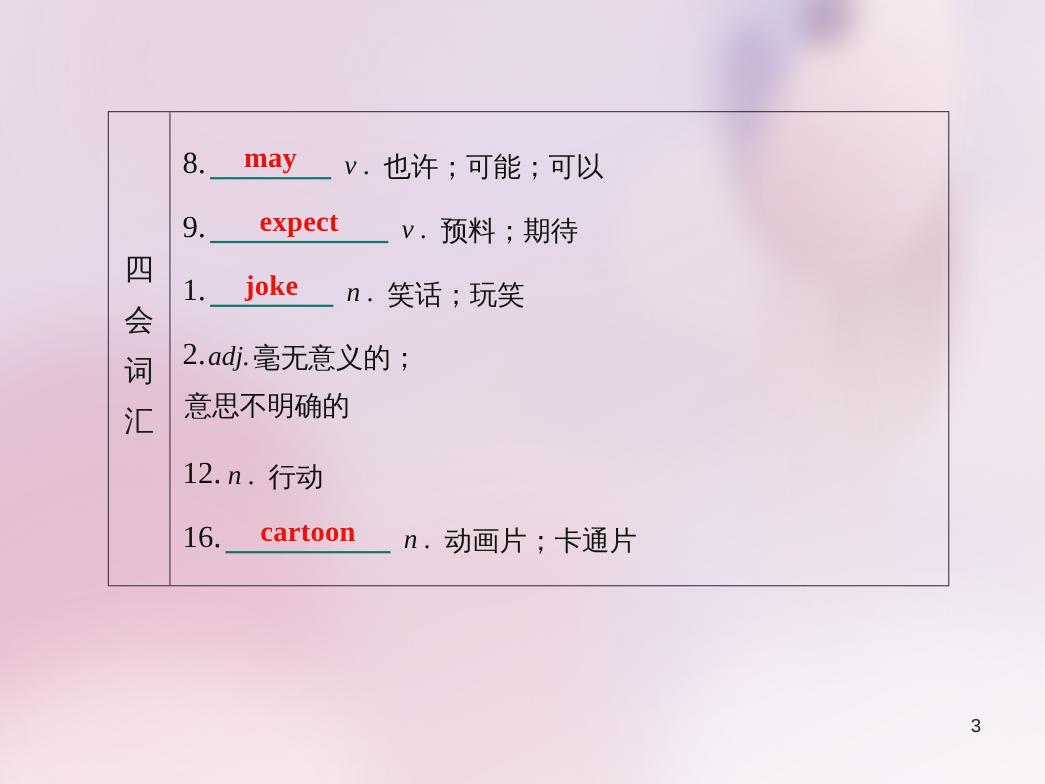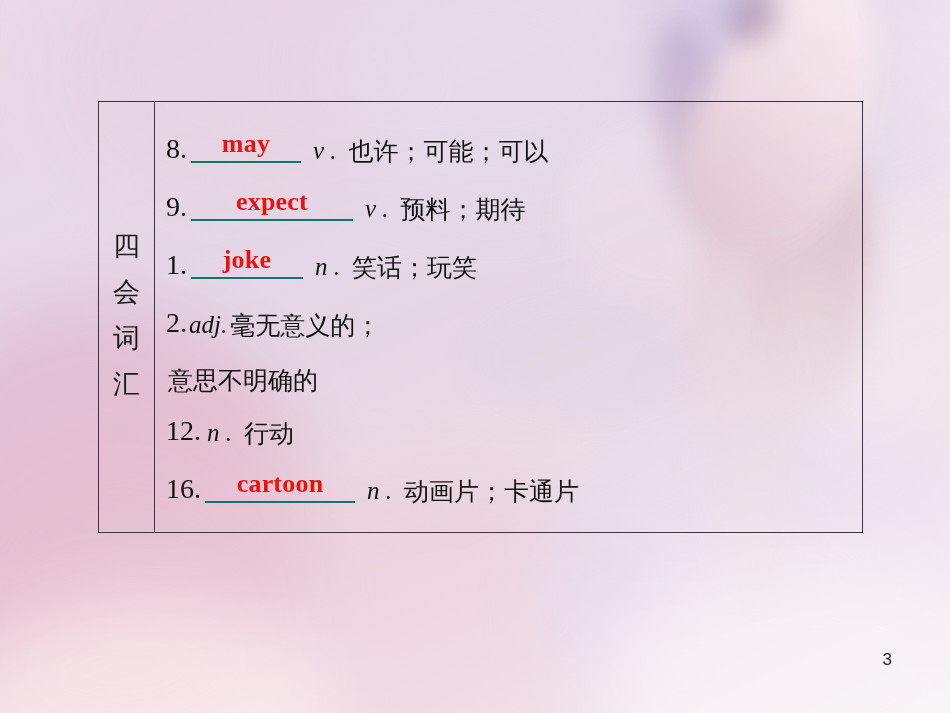--- a/index.html
+++ b/index.html
@@ -167,21 +167,21 @@
     padding: 9px 0 0 11px;
     box-sizing: border-box;
   }
 
   .entry-row {
     display: flex;
     align-items: flex-end;
     height: 58px;
     white-space: nowrap;
   }
-  .entry-row.wrap-row { height: 50px; align-items: flex-end; }
+  .entry-row.wrap-row { height: 50px; align-items: center; }
 
   .entry-num {
     font-family: "Liberation Serif", "DejaVu Serif", serif;
     font-size: 28px;
     color: #111;
     line-height: 1;
     padding-bottom: 6px;
   }
 
   

